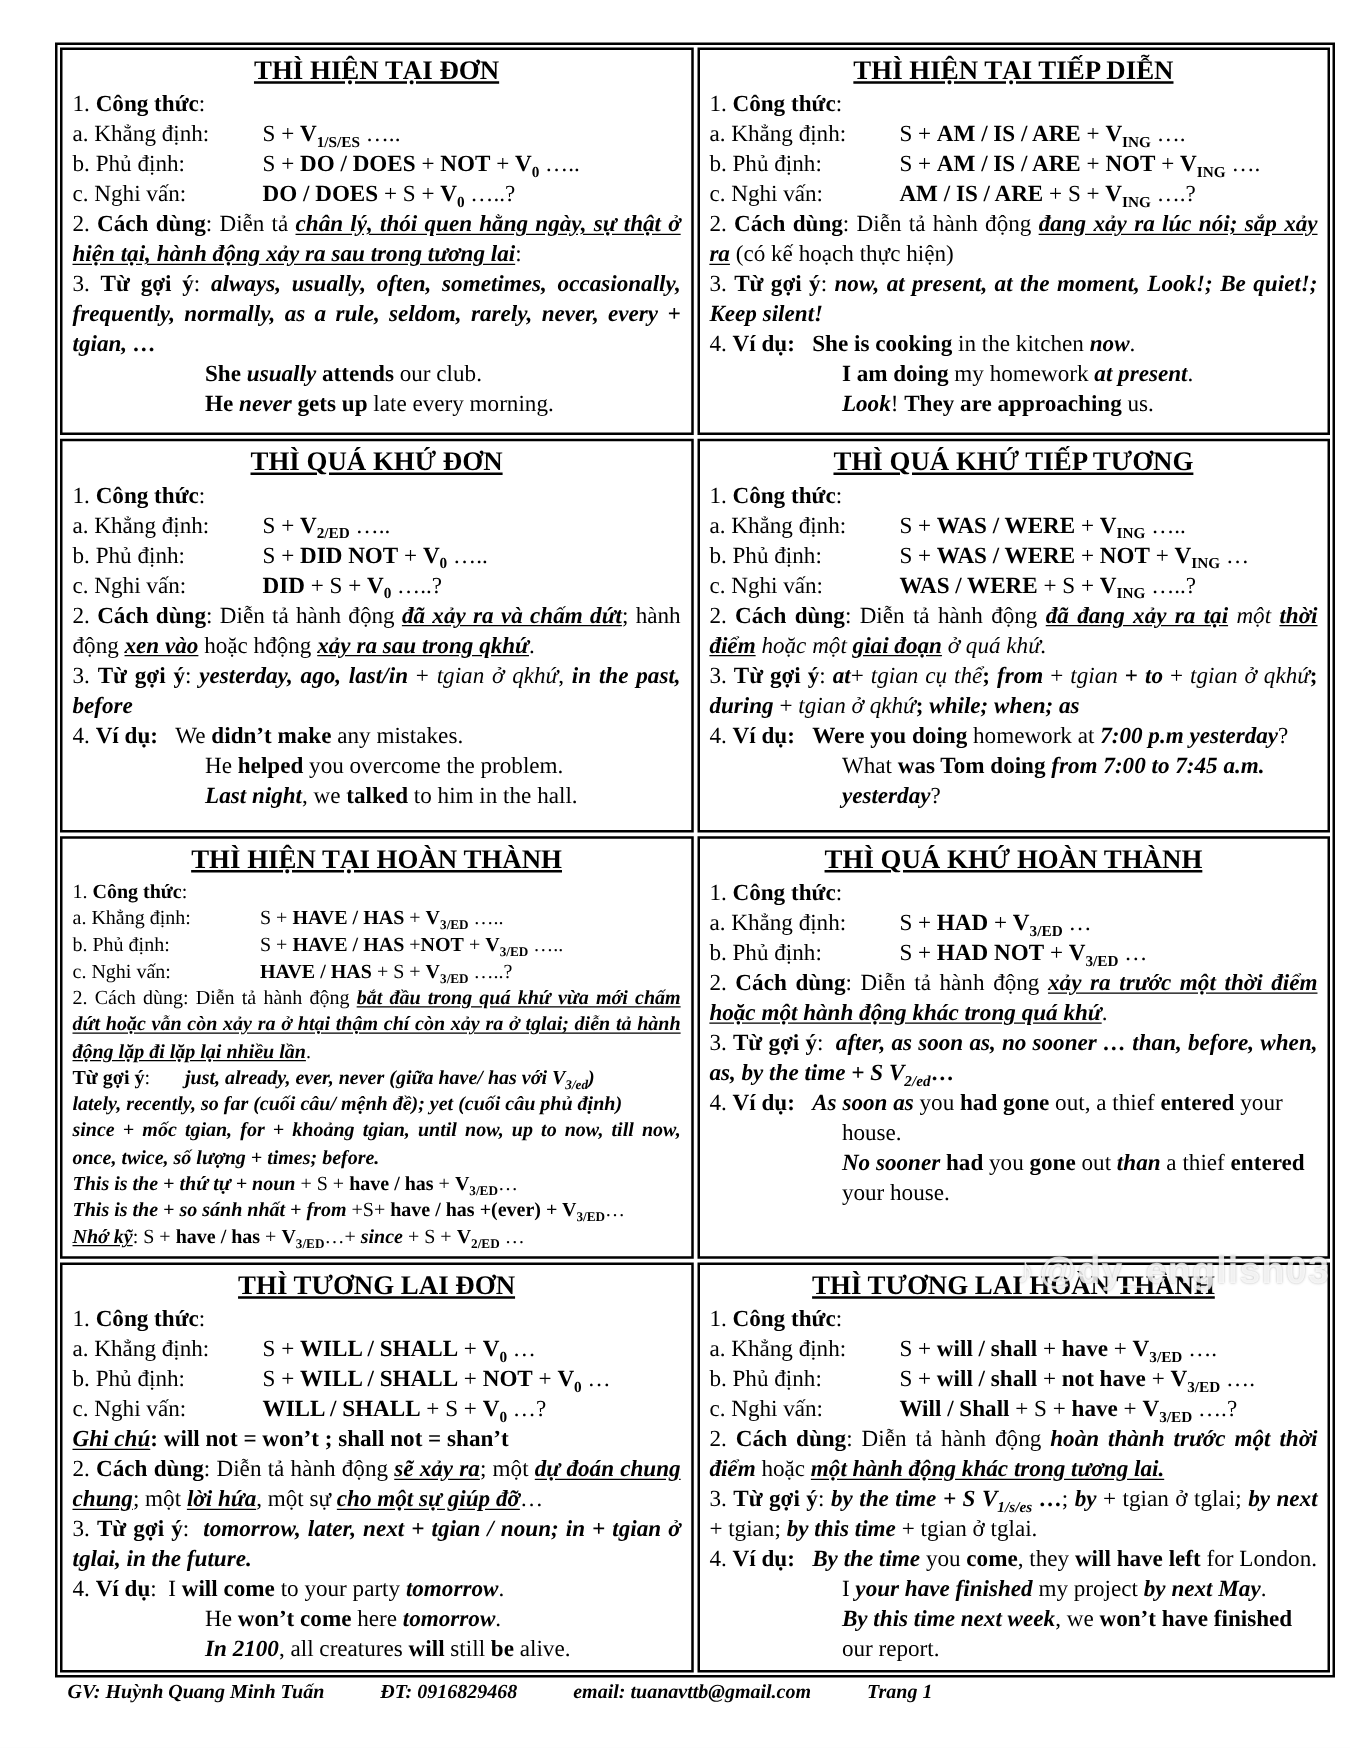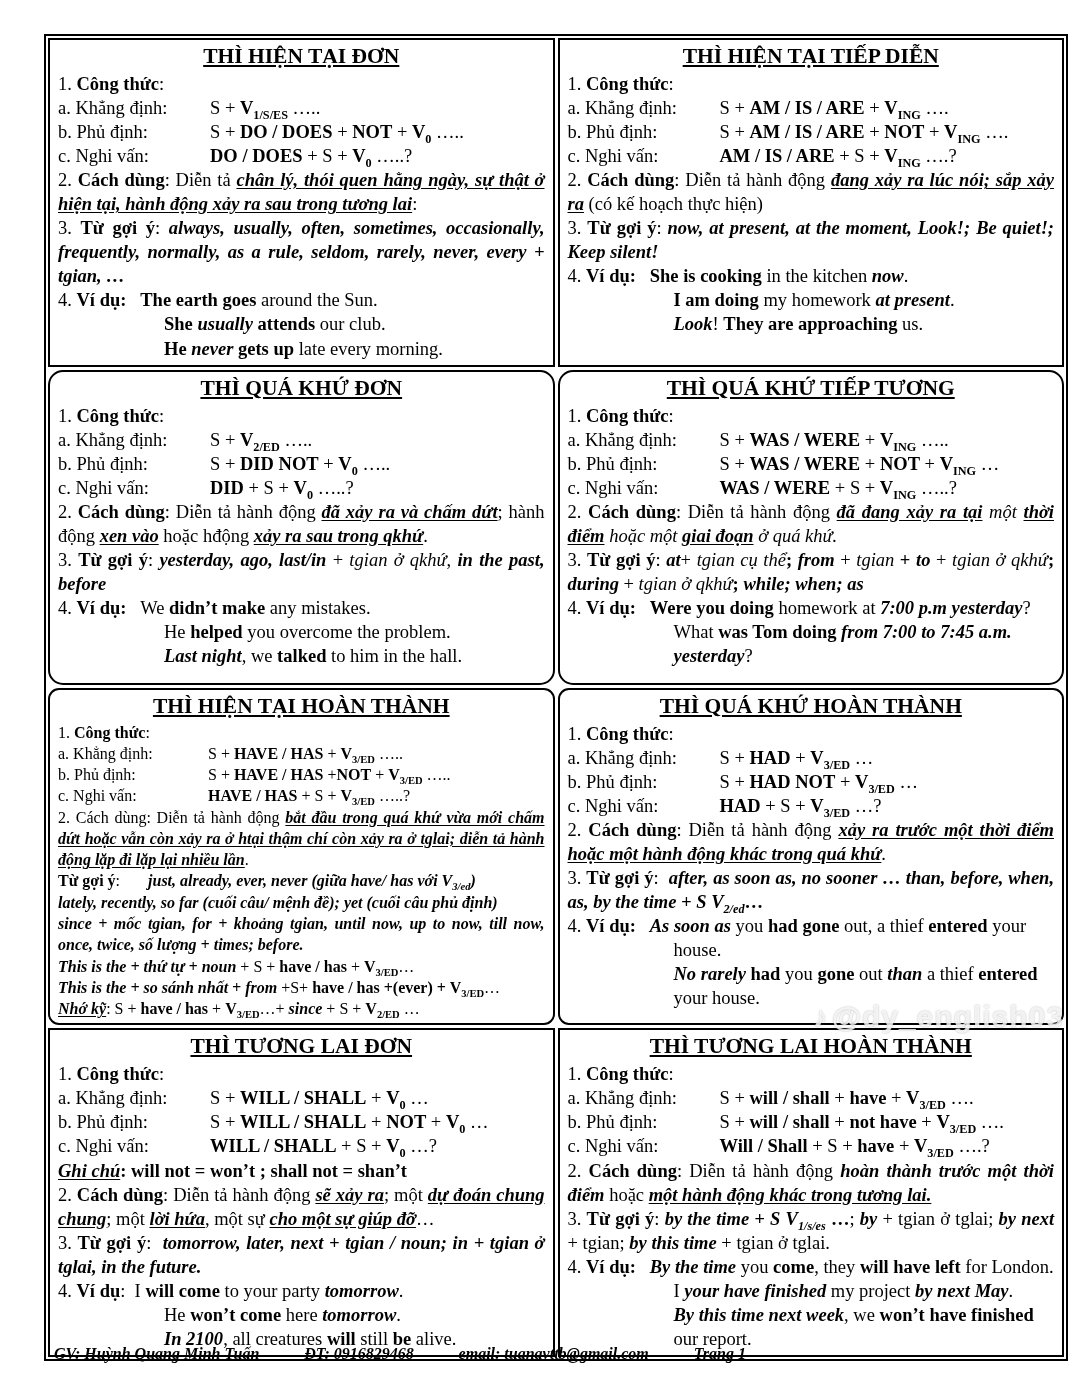--- a/index.html
+++ b/index.html
@@ -19,22 +19,22 @@
   }
   .grid { display:grid; grid-template-columns:1fr 1fr; gap:3px; }
   .cell {
     border:2px solid #000;
     padding:2px 8px 4px 8px;
     font-size:18.5px; line-height:1.3;
     box-sizing:border-box; overflow:hidden;
     background:#fff;
   }
   .r1 { min-height:310px; }
-  .r2 { min-height:315px;border-radius:15px; }
-  .r3 { min-height:320px;border-radius:11px; }
+  .r2 { min-height:315px; }
+  .r3 { min-height:320px; }
   .r4 { min-height:315px; }
   .title {
     text-align:center; font-weight:bold; font-size:21.5px;
     margin:0 0 1px 0; line-height:1.35;
   }
   .title span { text-decoration:underline; text-underline-offset:2px; }
   .line { min-height:1em; }
   .just { text-align:justify; }
   .frm span:first-child { display:inline-block; width:152px; }
   .dense .frm span:first-child { width:150px; }
@@ -70,21 +70,20 @@
 
     <div class="cell r1">
       <h2 class="title"><span>THÌ HIỆN TẠI ĐƠN</span></h2>
       <div>
           <div class="line"><span>1. </span><span class="f-b">Công thức</span><span>:</span></div>
           <div class="line frm"><span>a. Khẳng định:</span><span>S + </span><span class="f-b">V</span><span class="f-b f-sub">1/S/ES</span><span> …..</span></div>
           <div class="line frm"><span>b. Phủ định:</span><span>S + </span><span class="f-b">DO / DOES</span><span> + </span><span class="f-b">NOT</span><span> + </span><span class="f-b">V</span><span class="f-b f-sub">0</span><span> …..</span></div>
           <div class="line frm"><span>c. Nghi vấn:</span><span class="f-b">DO / DOES</span><span> + S + </span><span class="f-b">V</span><span class="f-b f-sub">0</span><span> …..?</span></div>
           <div class="line just"><span>2. </span><span class="f-b">Cách dùng</span><span>: Diễn tả </span><span class="f-b f-i f-u">chân lý, thói quen hằng ngày, sự thật ở hiện tại, hành động xảy ra sau trong tương lai</span><span>:</span></div>
           <div class="line just"><span>3. </span><span class="f-b">Từ gợi ý</span><span>: </span><span class="f-b f-i">always, usually, often, sometimes, occasionally, frequently, normally, as a rule, seldom, rarely, never, every + tgian, …</span></div>
-          <div class="line ex1"><span>4. </span><span class="f-b">Ví dụ:</span><span>&nbsp;&nbsp;&nbsp;</span><span class="f-b">The earth goes</span><span> around the Sun.</span></div>
           <div class="line ex"><span class="f-b">She</span><span> </span><span class="f-b f-i">usually</span><span> </span><span class="f-b">attends</span><span> our club.</span></div>
           <div class="line ex"><span class="f-b">He</span><span> </span><span class="f-b f-i">never</span><span> </span><span class="f-b">gets up</span><span> late every morning.</span></div>
         </div>
     </div>
 
     <div class="cell r1">
       <h2 class="title"><span>THÌ HIỆN TẠI TIẾP DIỄN</span></h2>
       <div>
           <div class="line"><span>1. </span><span class="f-b">Công thức</span><span>:</span></div>
           <div class="line frm"><span>a. Khẳng định:</span><span>S + </span><span class="f-b">AM / IS / ARE</span><span> + </span><span class="f-b">V</span><span class="f-b f-sub">ING</span><span> ….</span></div>
@@ -143,25 +142,24 @@
           <div class="line"><span class="f-b f-i f-u">Nhớ kỹ</span><span>: S + </span><span class="f-b">have / has</span><span> + </span><span class="f-b">V</span><span class="f-b f-sub">3/ED</span><span>…+ </span><span class="f-b f-i">since</span><span> + S + </span><span class="f-b">V</span><span class="f-b f-sub">2/ED</span><span> …</span></div>
         </div>
     </div>
 
     <div class="cell r3">
       <h2 class="title"><span>THÌ QUÁ KHỨ HOÀN THÀNH</span></h2>
       <div>
           <div class="line"><span>1. </span><span class="f-b">Công thức</span><span>:</span></div>
           <div class="line frm"><span>a. Khẳng định:</span><span>S + </span><span class="f-b">HAD</span><span> + </span><span class="f-b">V</span><span class="f-b f-sub">3/ED</span><span> …</span></div>
           <div class="line frm"><span>b. Phủ định:</span><span>S + </span><span class="f-b">HAD NOT</span><span> + </span><span class="f-b">V</span><span class="f-b f-sub">3/ED</span><span> …</span></div>
-          <div class="line frm"><span>c. Nghi vấn:</span><span class="f-b">HAD</span><span> + S + </span><span class="f-b">V</span><span class="f-b f-sub">3/ED</span><span> …?</span></div>
           <div class="line just"><span>2. </span><span class="f-b">Cách dùng</span><span>: Diễn tả hành động </span><span class="f-b f-i f-u">xảy ra trước một thời điểm hoặc một hành động khác trong quá khứ</span><span>.</span></div>
           <div class="line just"><span>3. </span><span class="f-b">Từ gợi ý</span><span>: &nbsp;</span><span class="f-b f-i">after, as soon as, no sooner … than, before, when, as, by the time + S V</span><span class="f-b f-i f-sub">2/ed</span><span class="f-b">…</span></div>
           <div class="line ex1"><span>4. </span><span class="f-b">Ví dụ:</span><span>&nbsp;&nbsp;&nbsp;</span><span class="f-b f-i">As soon as</span><span> you </span><span class="f-b">had gone</span><span> out, a thief </span><span class="f-b">entered</span><span> your house.</span></div>
-          <div class="line ex"><span class="f-b f-i">No rarely</span><span> </span><span class="f-b">had</span><span> you </span><span class="f-b">gone</span><span> out </span><span class="f-b f-i">than</span><span> a thief </span><span class="f-b">entered</span><span> your house.</span></div>
+          <div class="line ex"><span class="f-b f-i">No sooner</span><span> </span><span class="f-b">had</span><span> you </span><span class="f-b">gone</span><span> out </span><span class="f-b f-i">than</span><span> a thief </span><span class="f-b">entered</span><span> your house.</span></div>
         </div>
     </div>
 
     <div class="cell r4">
       <h2 class="title"><span>THÌ TƯƠNG LAI ĐƠN</span></h2>
       <div>
           <div class="line"><span>1. </span><span class="f-b">Công thức</span><span>:</span></div>
           <div class="line frm"><span>a. Khẳng định:</span><span>S + </span><span class="f-b">WILL / SHALL</span><span> + </span><span class="f-b">V</span><span class="f-b f-sub">0</span><span> …</span></div>
           <div class="line frm"><span>b. Phủ định:</span><span>S + </span><span class="f-b">WILL / SHALL</span><span> + </span><span class="f-b">NOT</span><span> + </span><span class="f-b">V</span><span class="f-b f-sub">0</span><span> …</span></div>
           <div class="line frm"><span>c. Nghi vấn:</span><span class="f-b">WILL / SHALL</span><span> + S + </span><span class="f-b">V</span><span class="f-b f-sub">0</span><span> …?</span></div>

